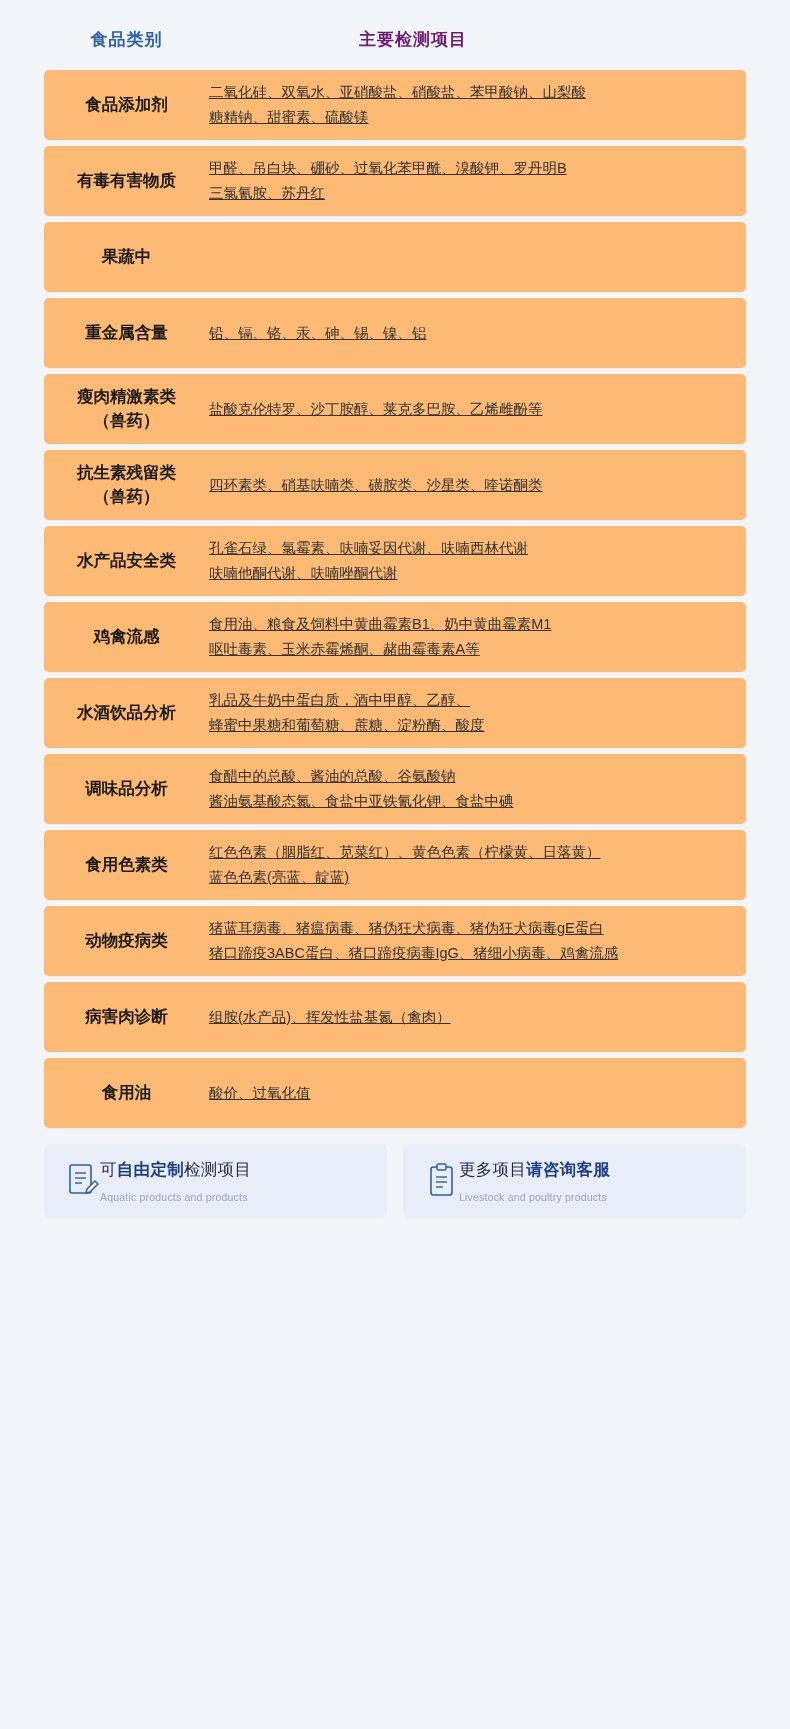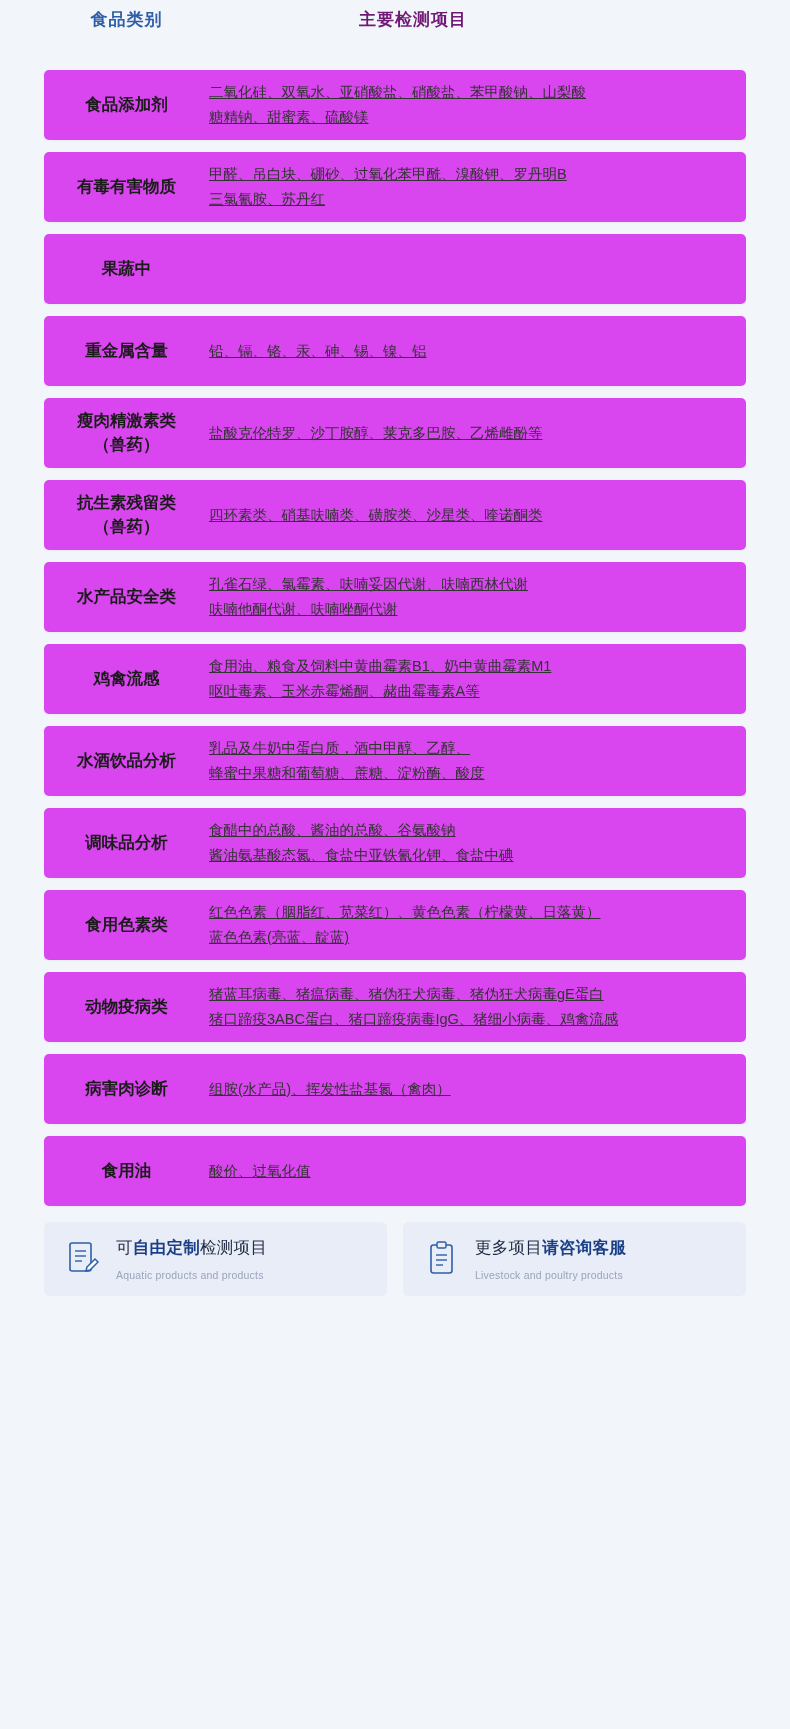--- a/index.html
+++ b/index.html
@@ -11,20 +11,21 @@
   }
   #page {
     width: 790px;
     min-height: 1729px;
     background: #f2f5fa;
     padding: 0 44px;
     position: relative;
   }
   .header-row {
     display: flex;
+    align-items: center;
     height: 70px;
     padding-top: 8px;
   }
   .header-cell-left {
     width: 165px;
     text-align: center;
     font-size: 17px;
     font-weight: bold;
     color: #2e5fa8;
     letter-spacing: 1px;
@@ -35,23 +36,23 @@
     padding-left: 150px;
     font-size: 17px;
     font-weight: bold;
     color: #701a75;
     letter-spacing: 1px;
   }
   .rows { display: block; }
   .row {
     display: flex;
     align-items: center;
-    background: #d946ef;
+    background: #fdba74;
     border-radius: 5px;
-    margin-bottom: 12px;
+    margin-bottom: 6px;
     min-height: 70px;
     box-shadow: 0 1px 2px rgba(40,70,120,0.045);
     overflow: hidden;
   }
   .row-cat {
     width: 165px;
     flex: 0 0 165px;
     text-align: center;
     font-size: 16.5px;
     font-weight: bold;
@@ -75,21 +76,20 @@
     padding-bottom: 30px;
   }
   .fbox {
     flex: 1;
     background: #e8edf7;
     border-radius: 6px;
     height: 74px;
     display: flex;
     align-items: center;
     padding-left: 22px;
-    gap: 16px;
   }
   .fbox-icon {
     width: 34px;
     height: 38px;
     flex: 0 0 34px;
     display: flex;
     align-items: center;
     justify-content: center;
   }
   .fbox-text { display: flex; flex-direction: column; justify-content: center; }

